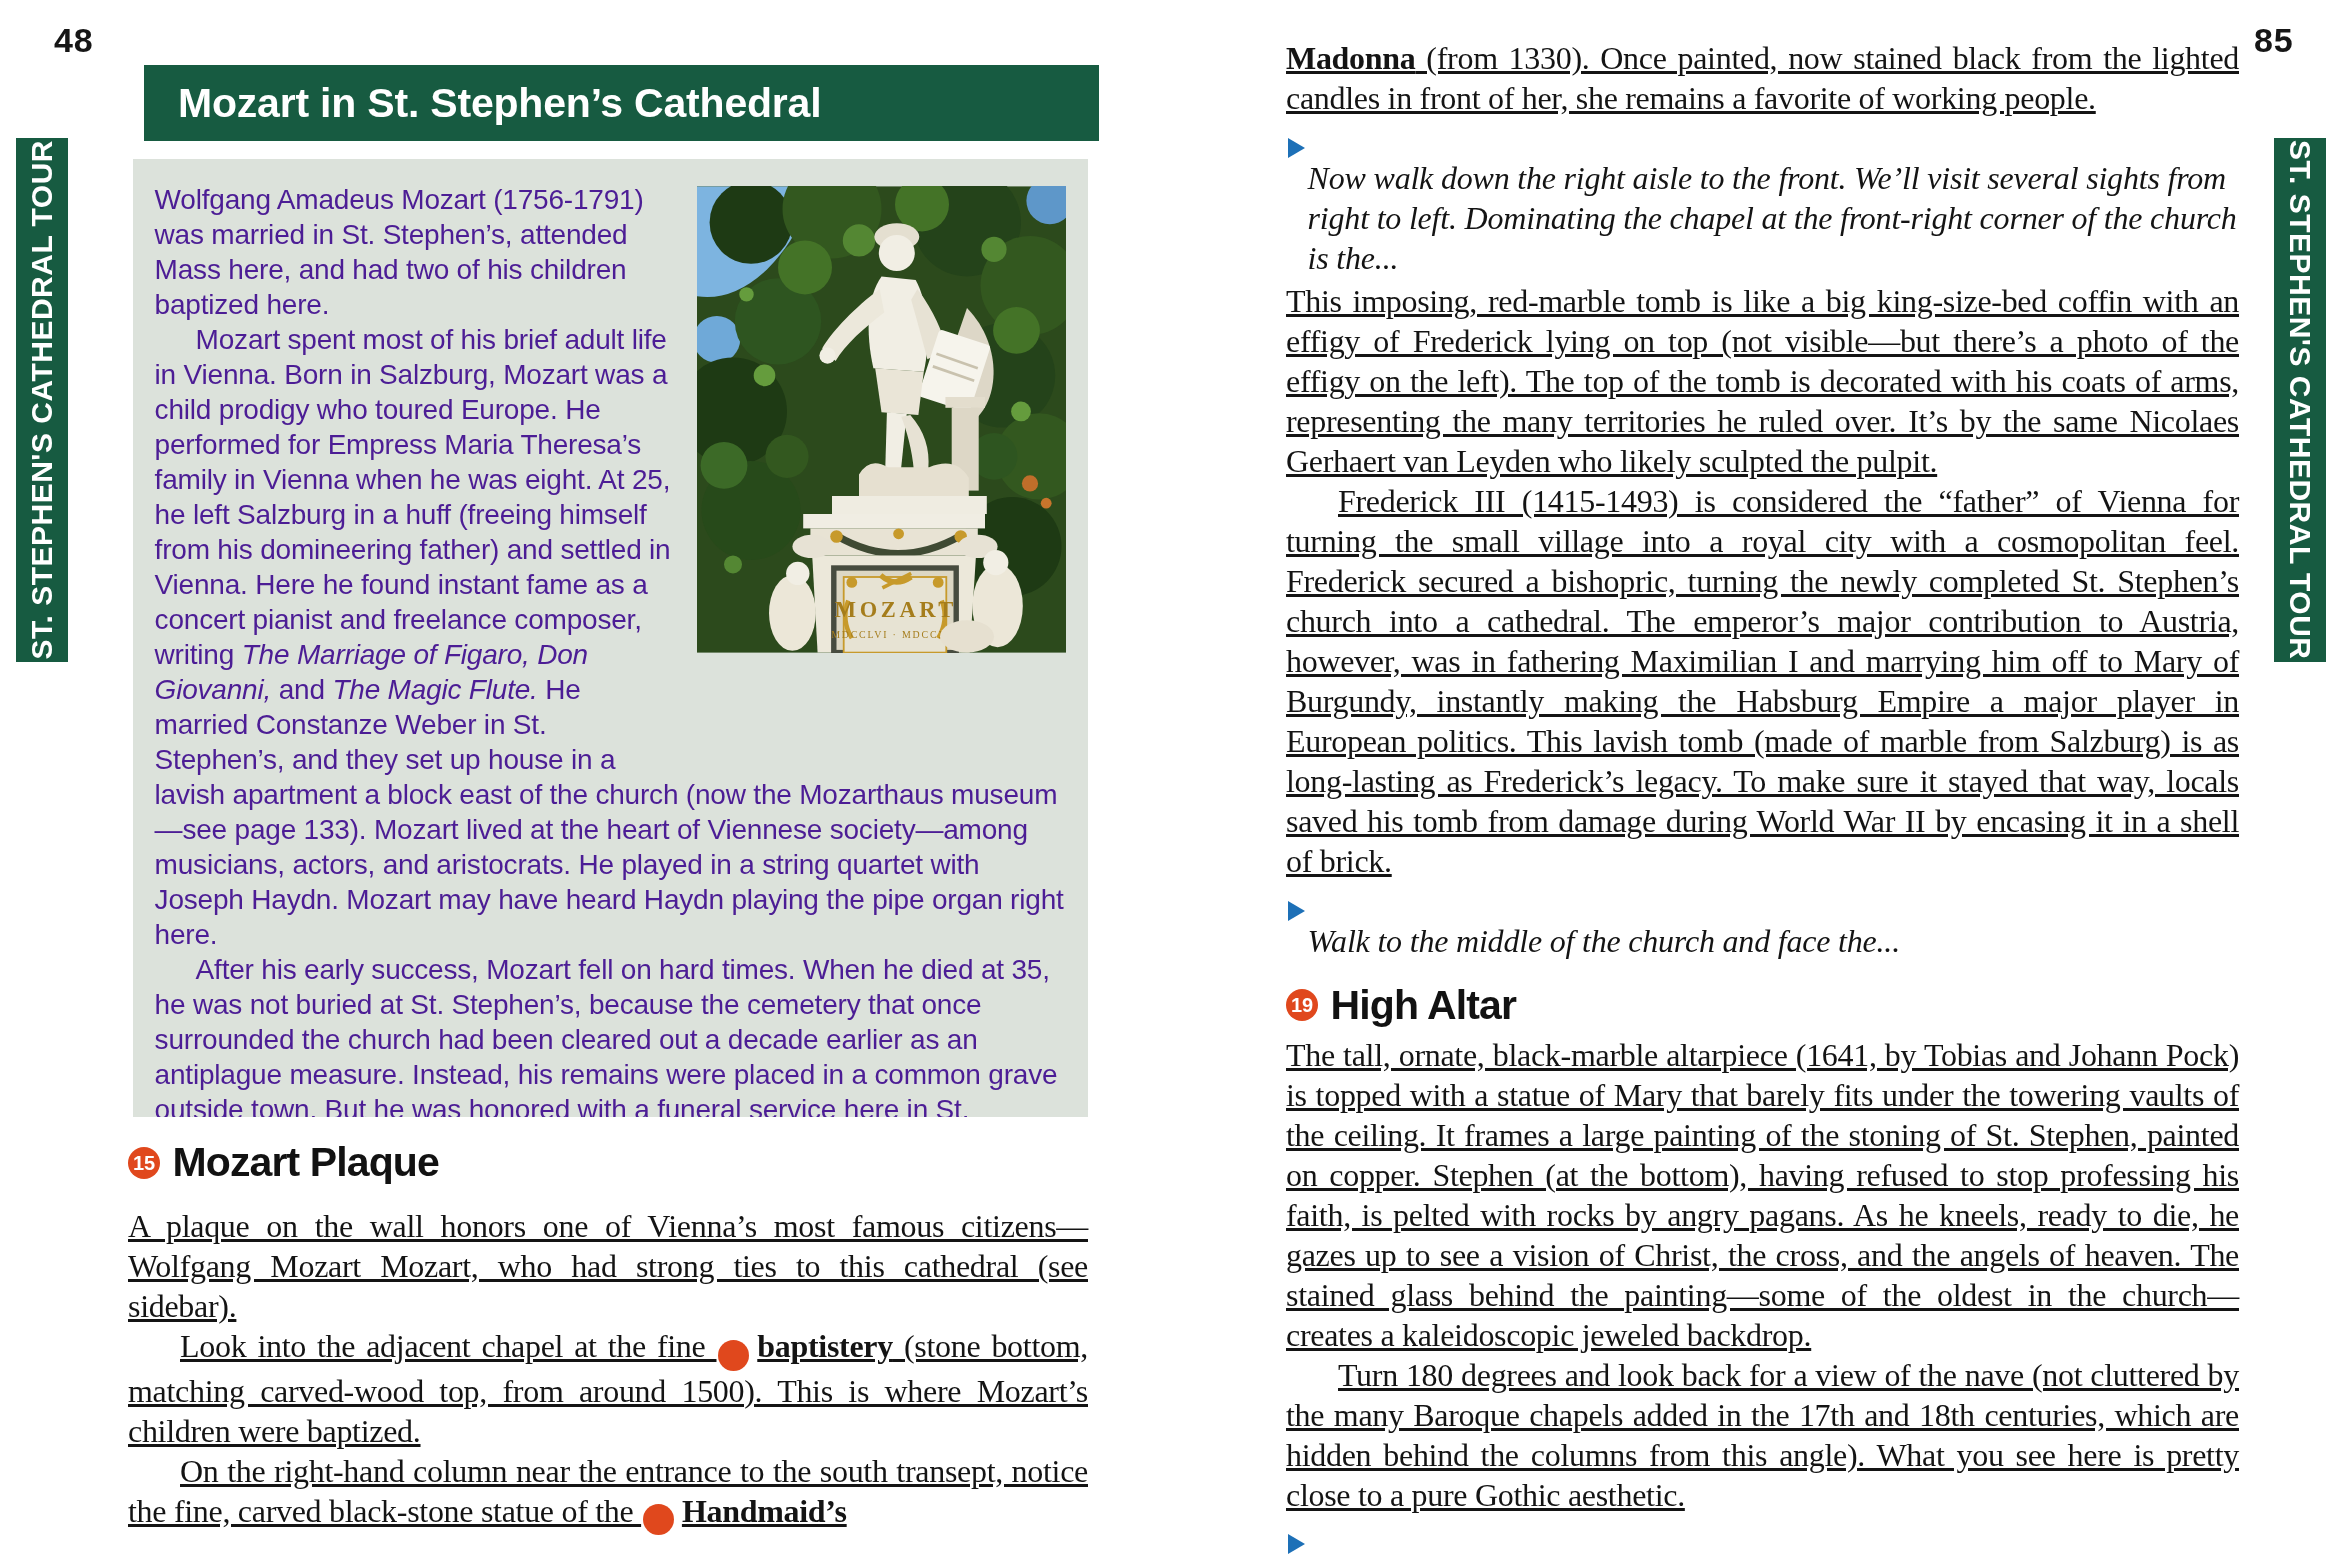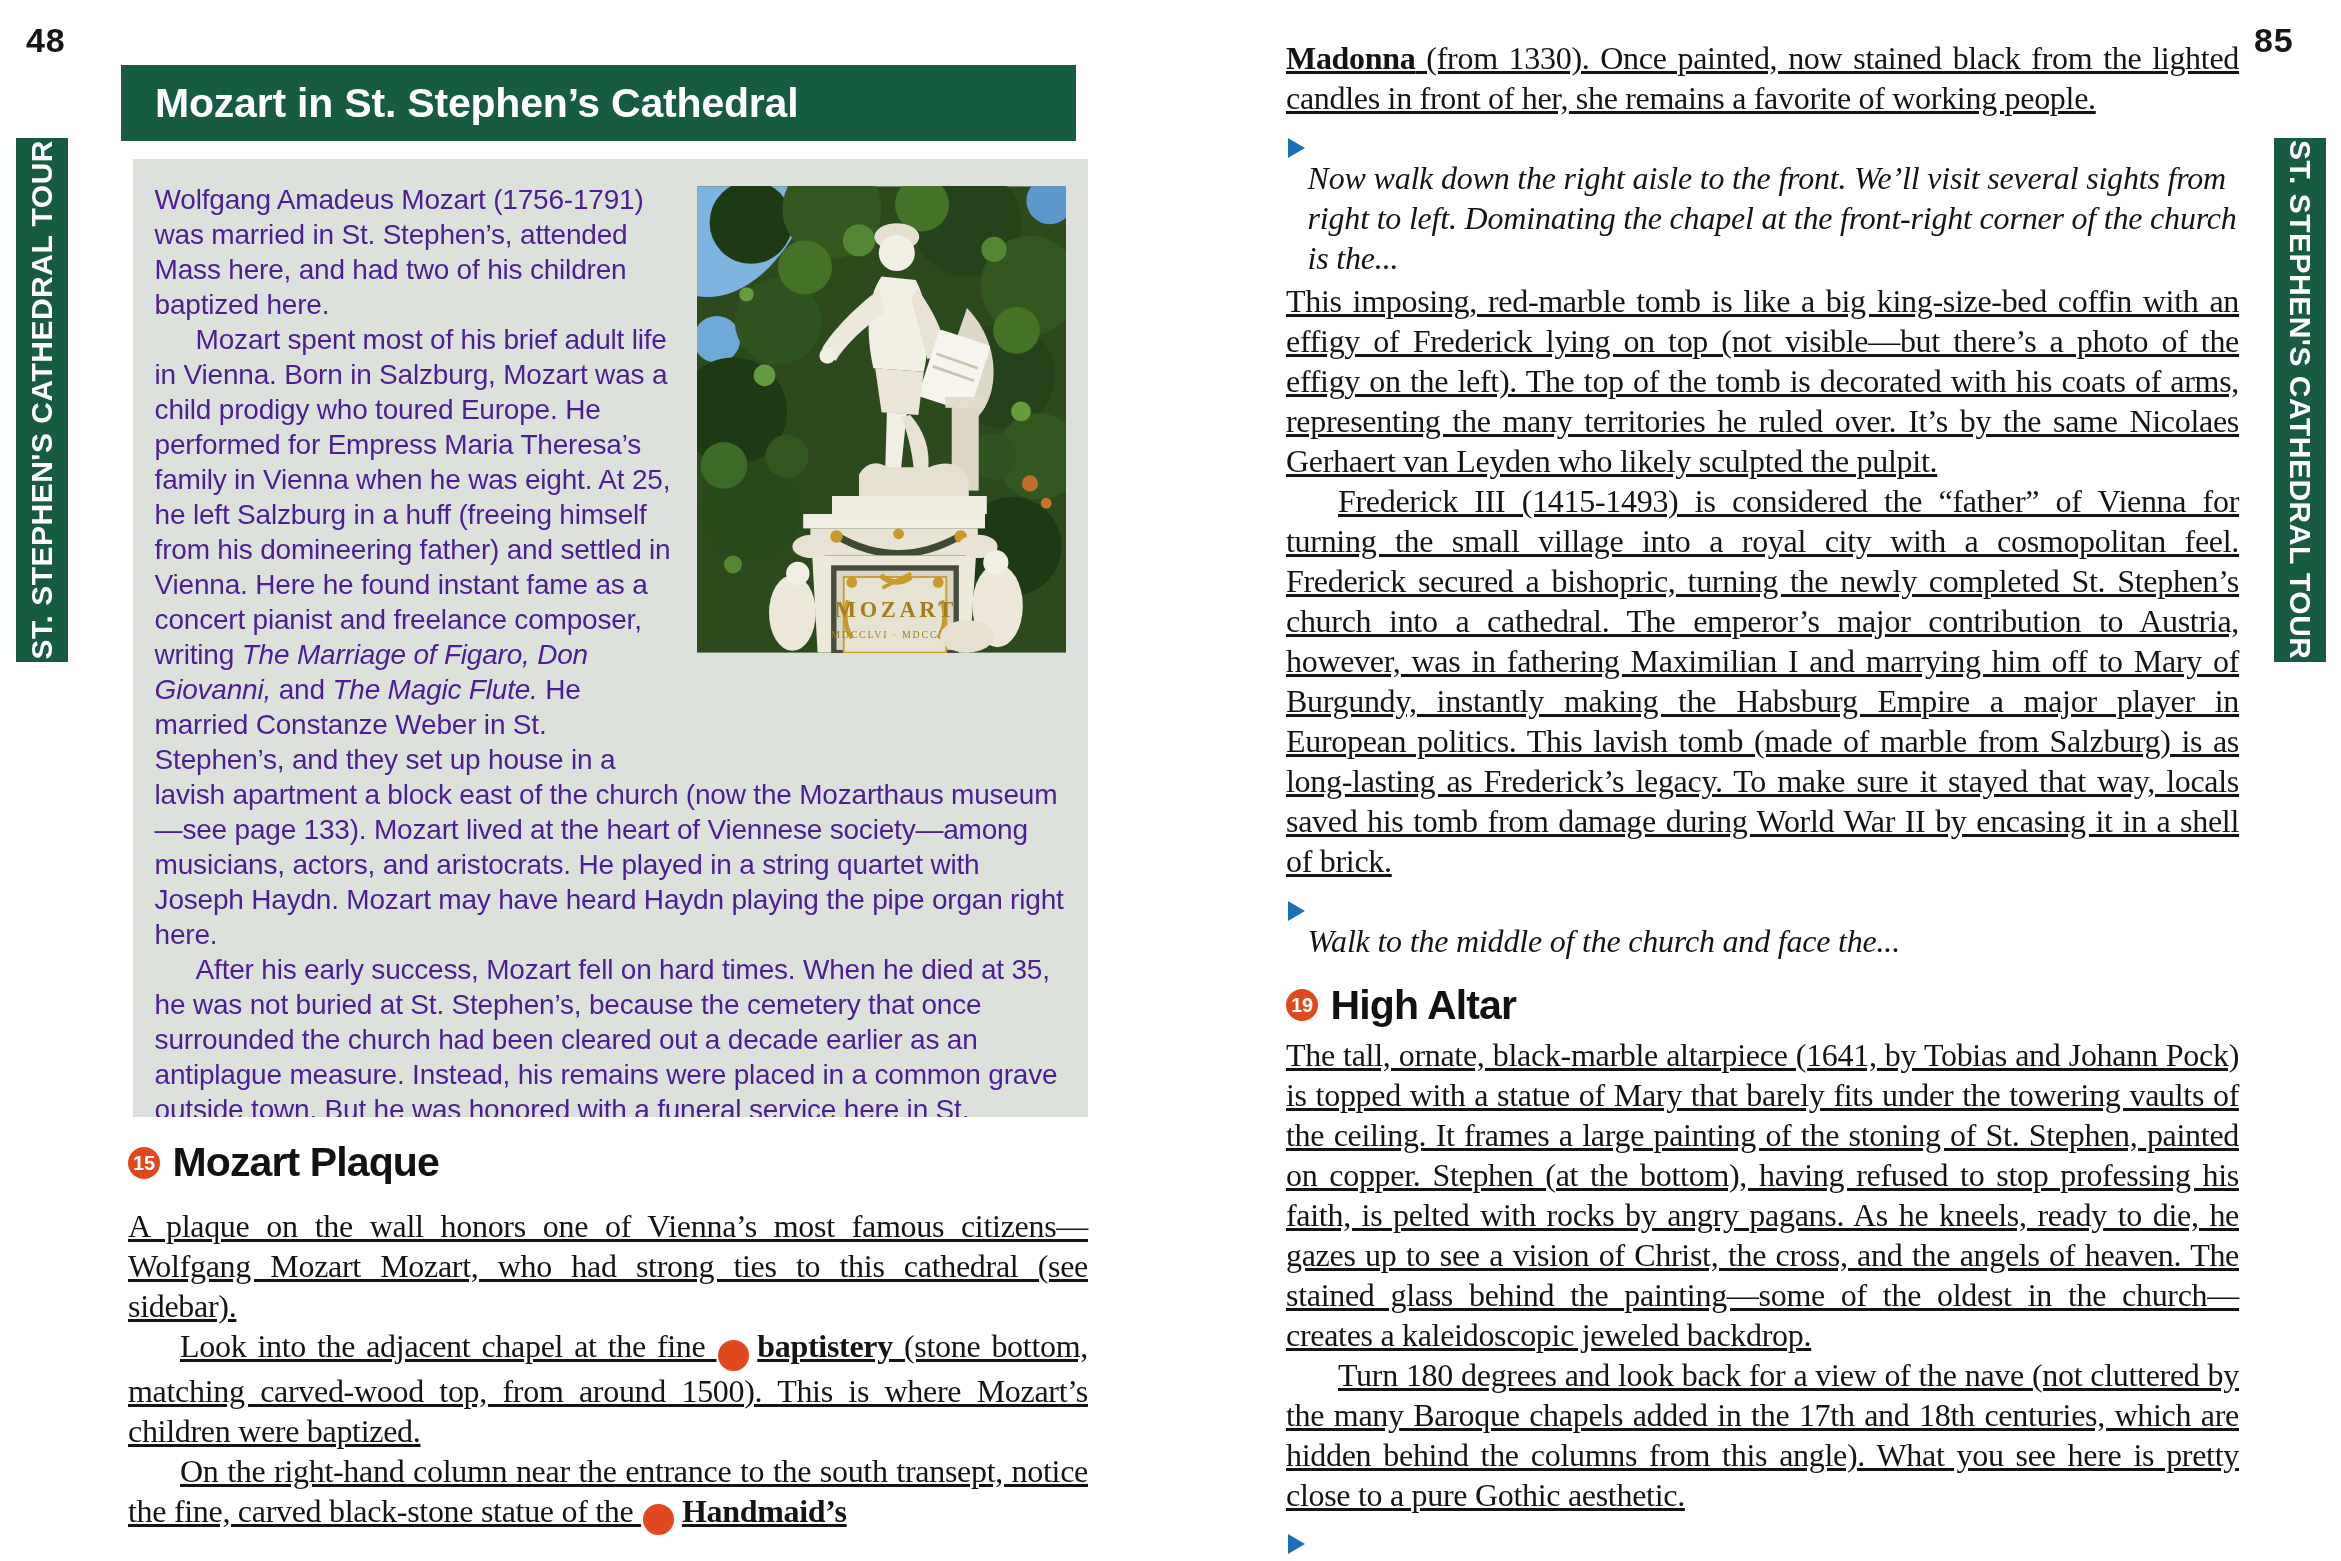--- a/index.html
+++ b/index.html
@@ -1,32 +1,32 @@
 <!DOCTYPE html>
 <html style="font-size:14.4px"><head>
 <meta charset="utf-8">
 <style>
   html,body{margin:0;padding:0;background:#ffffff;}
   body{width:2342px;height:1561px;overflow:hidden;font-family:"Liberation Sans",sans-serif;}
   .spread{position:relative;width:2342px;height:1561px;background:#ffffff;}
 
   
   .page-num{position:absolute;top:23.4px;font:bold 34px/1 "Liberation Sans",sans-serif;color:#161616;letter-spacing:0.9px;}
-  .page-num.pn-left{left:26px;}
+  .page-num.pn-left{left:54px;}
   .page-num.pn-right{left:2254px;}
 
   
   .vtab{position:absolute;top:138px;width:52px;height:524px;background:#175B41;display:flex;align-items:center;justify-content:center;}
   .vtab-left{left:16px;}
   .vtab-right{left:2274px;}
   .vtab-label{font:bold 30px/1 "Liberation Sans",sans-serif;color:#ffffff;letter-spacing:0.5px;white-space:nowrap;writing-mode:vertical-rl;}
   .vtab-left .vtab-label{transform:rotate(180deg);}
 
   
-  .sidebar-header{position:absolute;left:121px;top:65px;width:955px;height:76px;background:#175B41;display:flex;align-items:center;box-sizing:border-box;padding-left:34px;}
+  .sidebar-header{position:absolute;left:144px;top:65px;width:955px;height:76px;background:#175B41;display:flex;align-items:center;box-sizing:border-box;padding-left:34px;}
   .sidebar-header span{font:bold 41px/1 "Liberation Sans",sans-serif;color:#ffffff;letter-spacing:-0.2px;}
 
   
   .sidebar-box{position:absolute;left:133px;top:159px;width:955px;height:958px;background:#DCE2DB;box-sizing:border-box;padding:23.4px 21.6px 18px 21.6px;overflow:hidden;}
   .sidebar-box p{margin:0;font:28px/35px "Liberation Sans",sans-serif;color:#4c1d95;letter-spacing:-0.2px;}
   .sidebar-box p.indent-s{text-indent:41px;}
   .photo{float:right;width:369px;height:559px;margin:3.6px 0 12.6px 20px;text-align:center;}
   .photo svg{display:block;width:369px;height:467px;}
 
   

